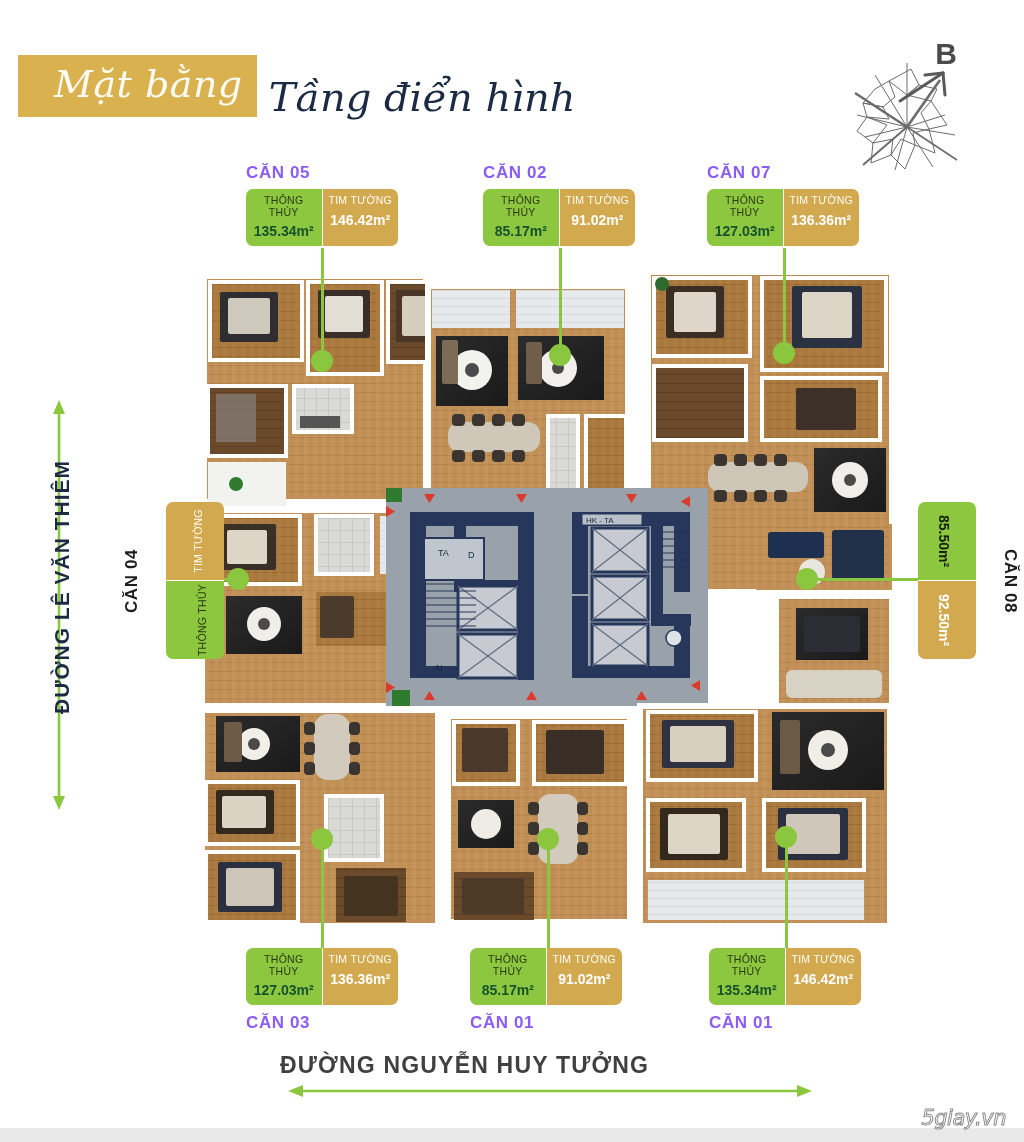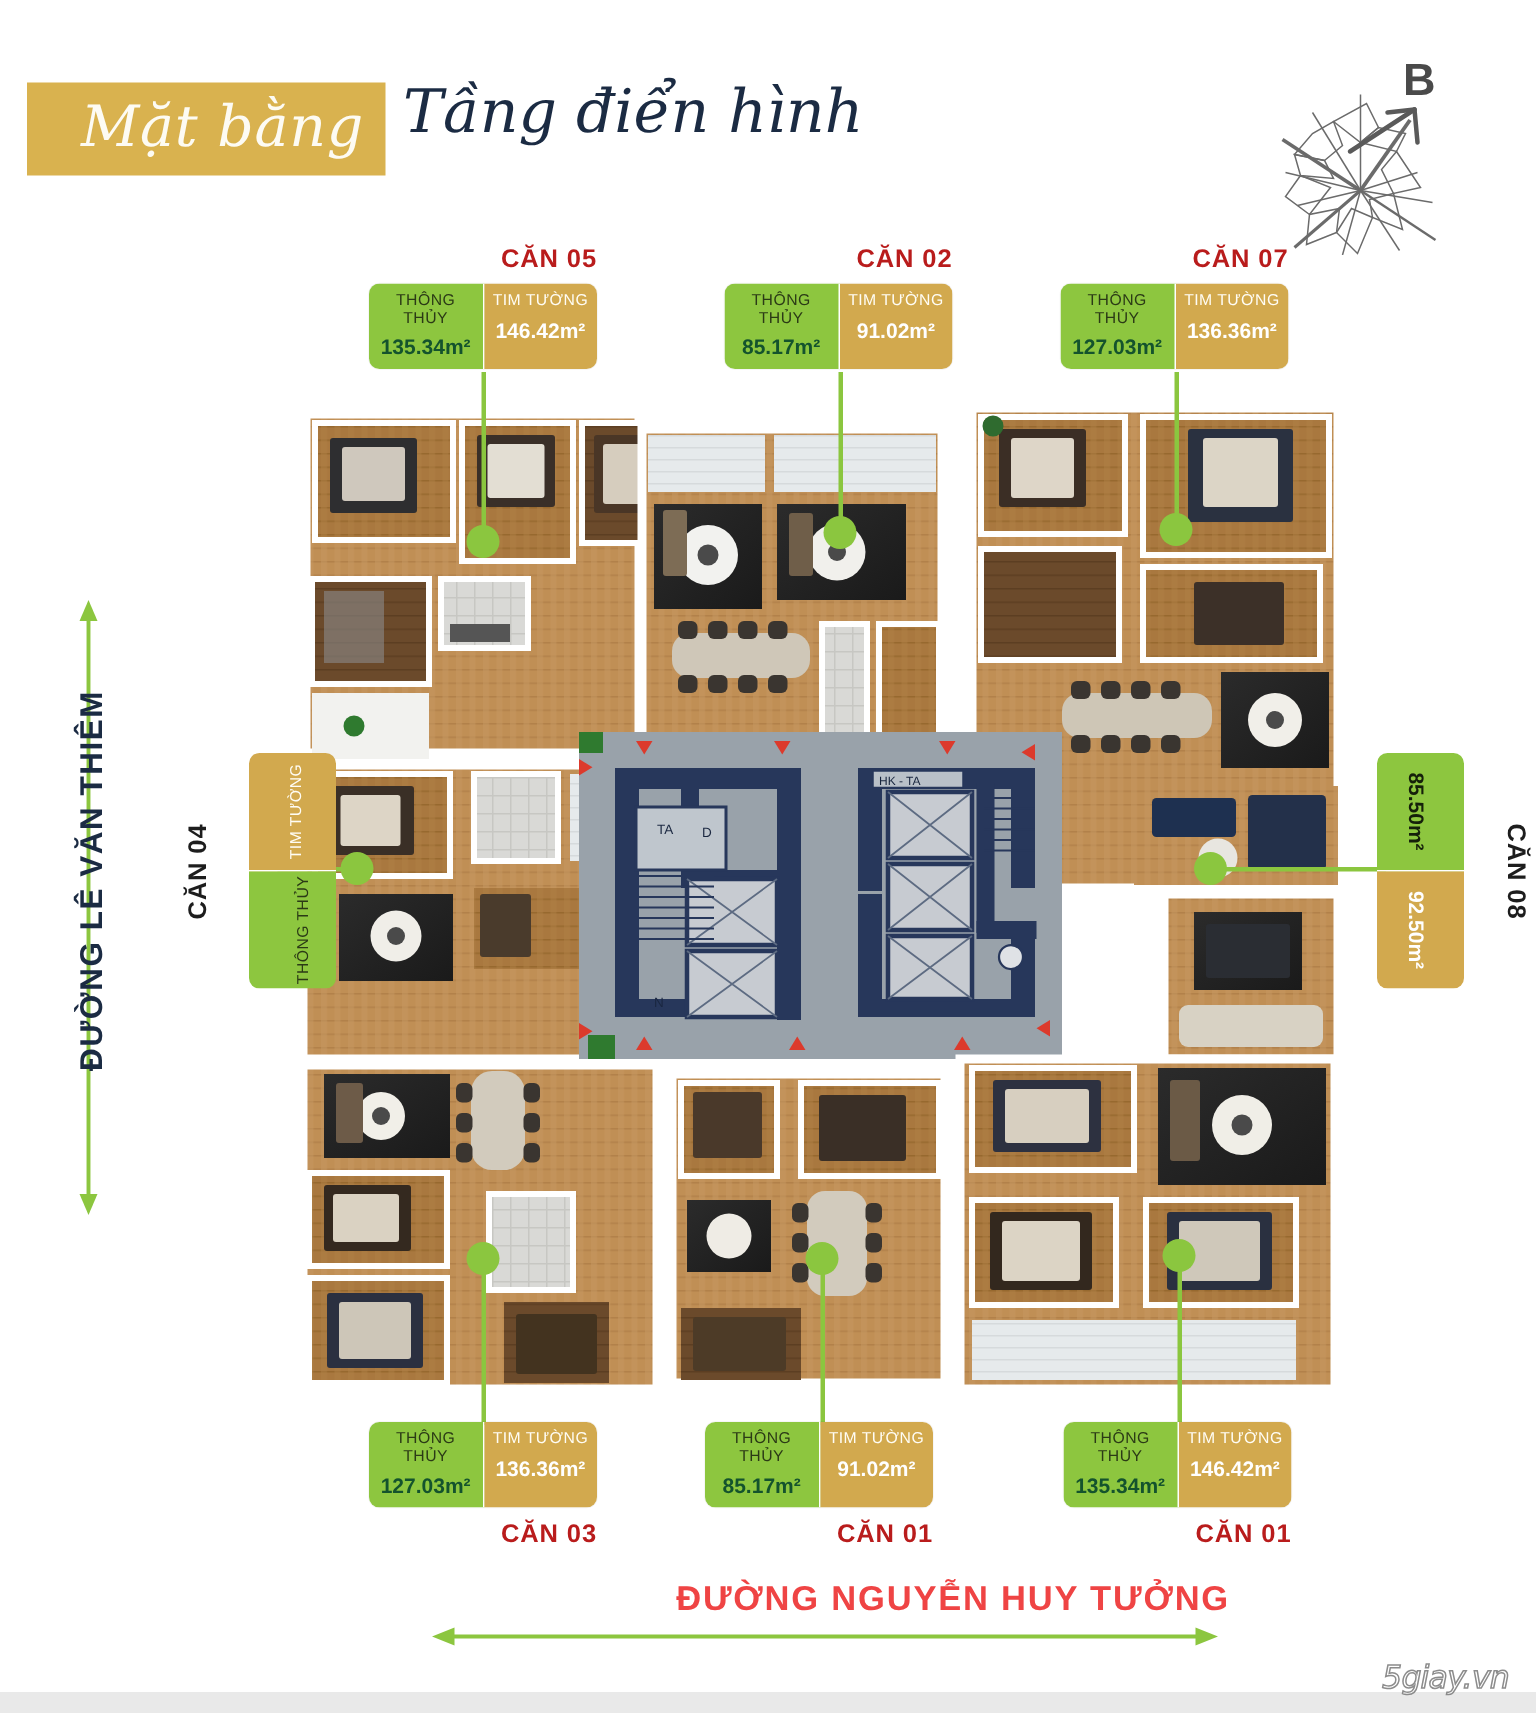--- a/index.html
+++ b/index.html
@@ -5,21 +5,21 @@
   html,body{margin:0;padding:0;}
   body{
     width:1024px;height:1142px;position:relative;overflow:hidden;
     background:#ffffff;
     font-family:"Liberation Sans", sans-serif;
     -webkit-font-smoothing:antialiased;
   }
   .stage{position:absolute;inset:0;}
 
   
-  #title-block{position:absolute;left:18px;top:55px;display:flex;align-items:flex-start;}
+  #title-block{position:absolute;left:18px;top:55px;display:flex;align-items:flex-end;}
   #title-highlight{
     background:#D9B24F;color:#FDFBF3;
     font-family:"DejaVu Serif", serif;font-style:italic;font-weight:400;
     font-size:38px;line-height:1;padding:10px 14px 14px 36px;letter-spacing:.5px;
     white-space:nowrap;
   }
   #title-rest{
     color:#1B2B43;font-family:"DejaVu Serif", serif;font-style:italic;font-weight:400;
     font-size:40px;line-height:1;padding-left:12px;white-space:nowrap;
   }
@@ -37,21 +37,21 @@
 
   
   .conn{position:absolute;background:#8BC63F;z-index:5;}
   .conn.v{width:3px;}
   .conn.h{height:3px;}
   .dot{position:absolute;width:22px;height:22px;border-radius:50%;background:#8BC63F;z-index:6;}
 
   
   .unit-h{position:absolute;z-index:8;width:152px;}
   .unit-h .unit-title{
-    text-align:right;font-size:17px;font-weight:700;color:#b91c1c;letter-spacing:.6px;
+    text-align:left;font-size:17px;font-weight:700;color:#8b5cf6;letter-spacing:.6px;
     font-family:"Liberation Sans", sans-serif;
   }
   .badge-h{display:flex;width:152px;border-radius:7px;overflow:hidden;box-shadow:0 0 0 .5px rgba(0,0,0,.05);}
   .badge-h .col{flex:1;display:flex;flex-direction:column;}
   .badge-h .col.green{background:#8DC63F;}
   .badge-h .col.gold{background:#D2A94E;}
   .badge-h .lab{
     font-size:10.5px;letter-spacing:.3px;text-align:center;padding:6px 2px 4px;
     font-weight:400;line-height:1.1;
   }
@@ -91,21 +91,21 @@
 
   
   #street-left{position:absolute;left:22px;top:400px;height:410px;width:70px;z-index:7;}
   #street-left .st-text{
     position:absolute;left:-160px;top:175px;width:400px;text-align:center;
     transform:rotate(-90deg);
     font-size:21px;font-weight:700;color:#1B2B43;letter-spacing:1px;white-space:nowrap;
   }
   #street-bottom{position:absolute;left:280px;top:1052px;width:540px;z-index:7;}
   #street-bottom .st-text{
-    text-align:right;font-size:23px;font-weight:700;color:#ef4444;letter-spacing:1.2px;
+    text-align:left;font-size:23px;font-weight:700;color:#404040;letter-spacing:1.2px;
   }
 
   
   .arrowline-v{position:absolute;left:52px;top:400px;height:408px;width:12px;}
   .arrowline-h{position:absolute;left:288px;top:1084px;width:524px;height:12px;}
 
   
   #watermark{
     position:absolute;right:18px;bottom:12px;z-index:20;
     font-size:21px;font-style:italic;font-weight:400;letter-spacing:-.5px;

